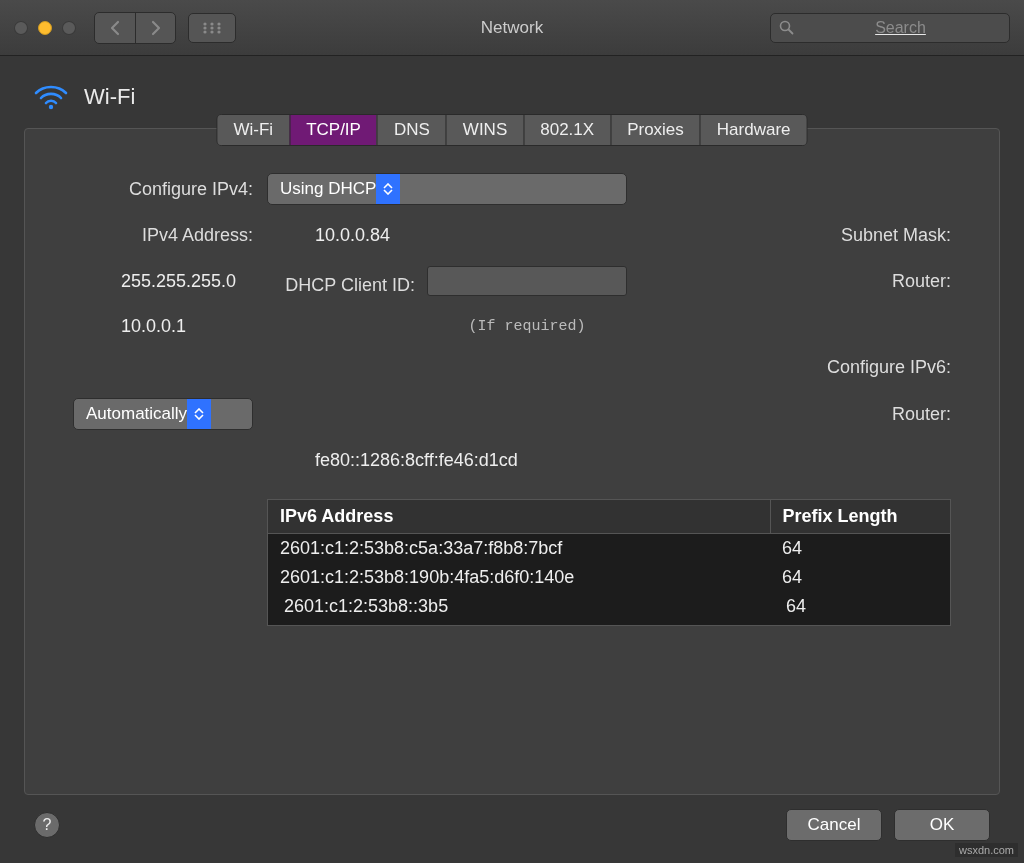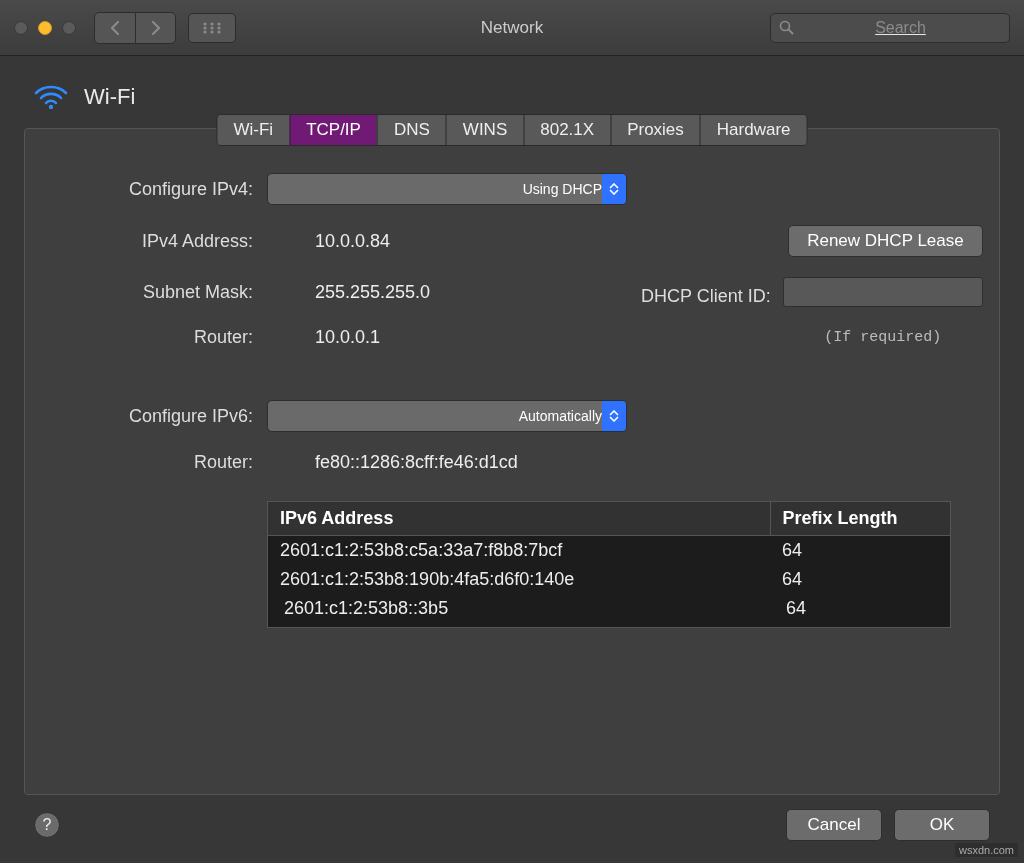--- a/index.html
+++ b/index.html
@@ -28,21 +28,21 @@
 
   .tabs { display: flex; position: absolute; top: -15px; left: 50%; transform: translateX(-50%); border: 1px solid #2a2a2a; border-radius: 5px; overflow: hidden; background: #595959; }
   .tab { padding: 5px 16px; font-size: 17px; color: #eee; background: #595959; cursor: default; white-space: nowrap; }
   .tab + .tab { border-left: 1px solid #2a2a2a; }
   .tab.active { background: #701a75; color: #fff; }
 
   .form { padding: 44px 48px 20px; display: grid; grid-template-columns: 180px 360px 1fr; column-gap: 14px; row-gap: 20px; align-items: center; }
   .lbl { text-align: right; color: #ddd; font-size: 18px; }
   .val { color: #eee; font-size: 18px; margin-left: 48px; }
 
-  .select { display: flex; align-items: center; justify-content: flex-end; background: #6a6a6a; border: 1px solid #2e2e2e; border-radius: 5px; height: 32px; padding-left: 12px; color: #fff; font-size: 14px; overflow: hidden; }
+  .select { display: flex; align-items: center; justify-content: flex-start; background: #6a6a6a; border: 1px solid #2e2e2e; border-radius: 5px; height: 32px; padding-left: 12px; color: #fff; font-size: 17px; overflow: hidden; }
   .select-arrows { width: 24px; height: 100%; background: #2f72ff; display: flex; flex-direction: column; align-items: center; justify-content: center; gap: 0; }
   .select-arrows svg { display: block; }
 
   .rightcol { display: flex; flex-direction: column; align-items: flex-end; gap: 6px; }
   .btn { background: #6c6c6c; border: 1px solid #2e2e2e; border-radius: 5px; color: #fff; font-size: 17px; padding: 5px 18px; cursor: default; }
 
   .inputfld { background: #585858; border: 1px solid #2e2e2e; border-radius: 3px; height: 30px; width: 200px; color: #eee; padding: 0 8px; font-size: 16px; outline: none; }
 
   .dhcp-row { display: flex; align-items: flex-end; gap: 12px; justify-content: flex-end; }
   .dhcp-lbl { color: #ddd; font-size: 18px; white-space: nowrap; }
@@ -144,23 +144,20 @@
               </svg>
             <svg width="10" height="6" viewBox="0 0 10 6">
                 <path d="M1 1 L5 5 L9 1" stroke="#fff" stroke-width="1.6" fill="none"></path>
               </svg>
           </span>
         </div>
         <div></div>
 
         <div class="lbl">IPv4 Address:</div>
         <div class="val">10.0.0.84</div>
-        <div class="rightcol">
-          <button class="btn">Renew DHCP Lease</button>
-        </div>
 
         <div class="lbl">Subnet Mask:</div>
         <div class="val">255.255.255.0</div>
         <div class="dhcp-row">
           <span class="dhcp-lbl">DHCP Client ID:</span>
           <input class="inputfld" type="text" value="" style="">
         </div>
 
         <div class="lbl">Router:</div>
         <div class="val">10.0.0.1</div>

